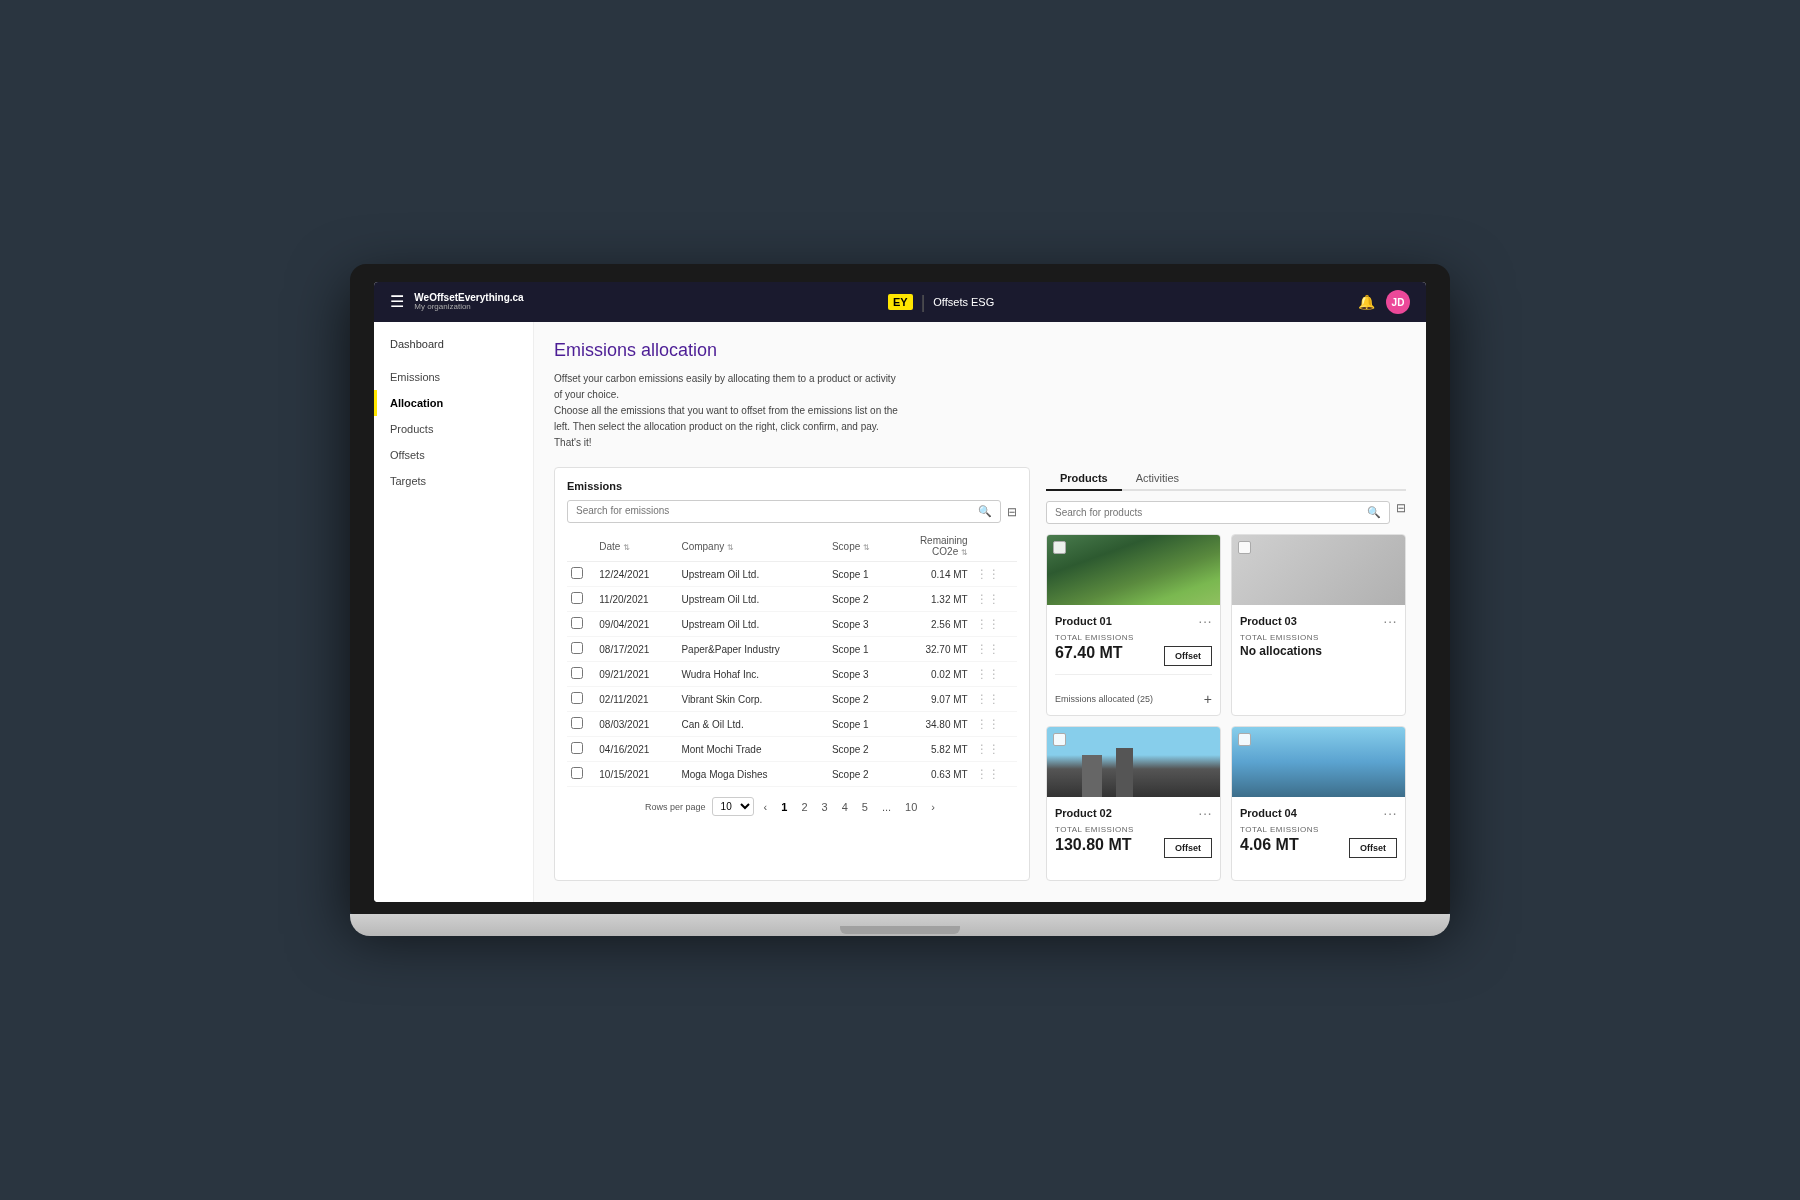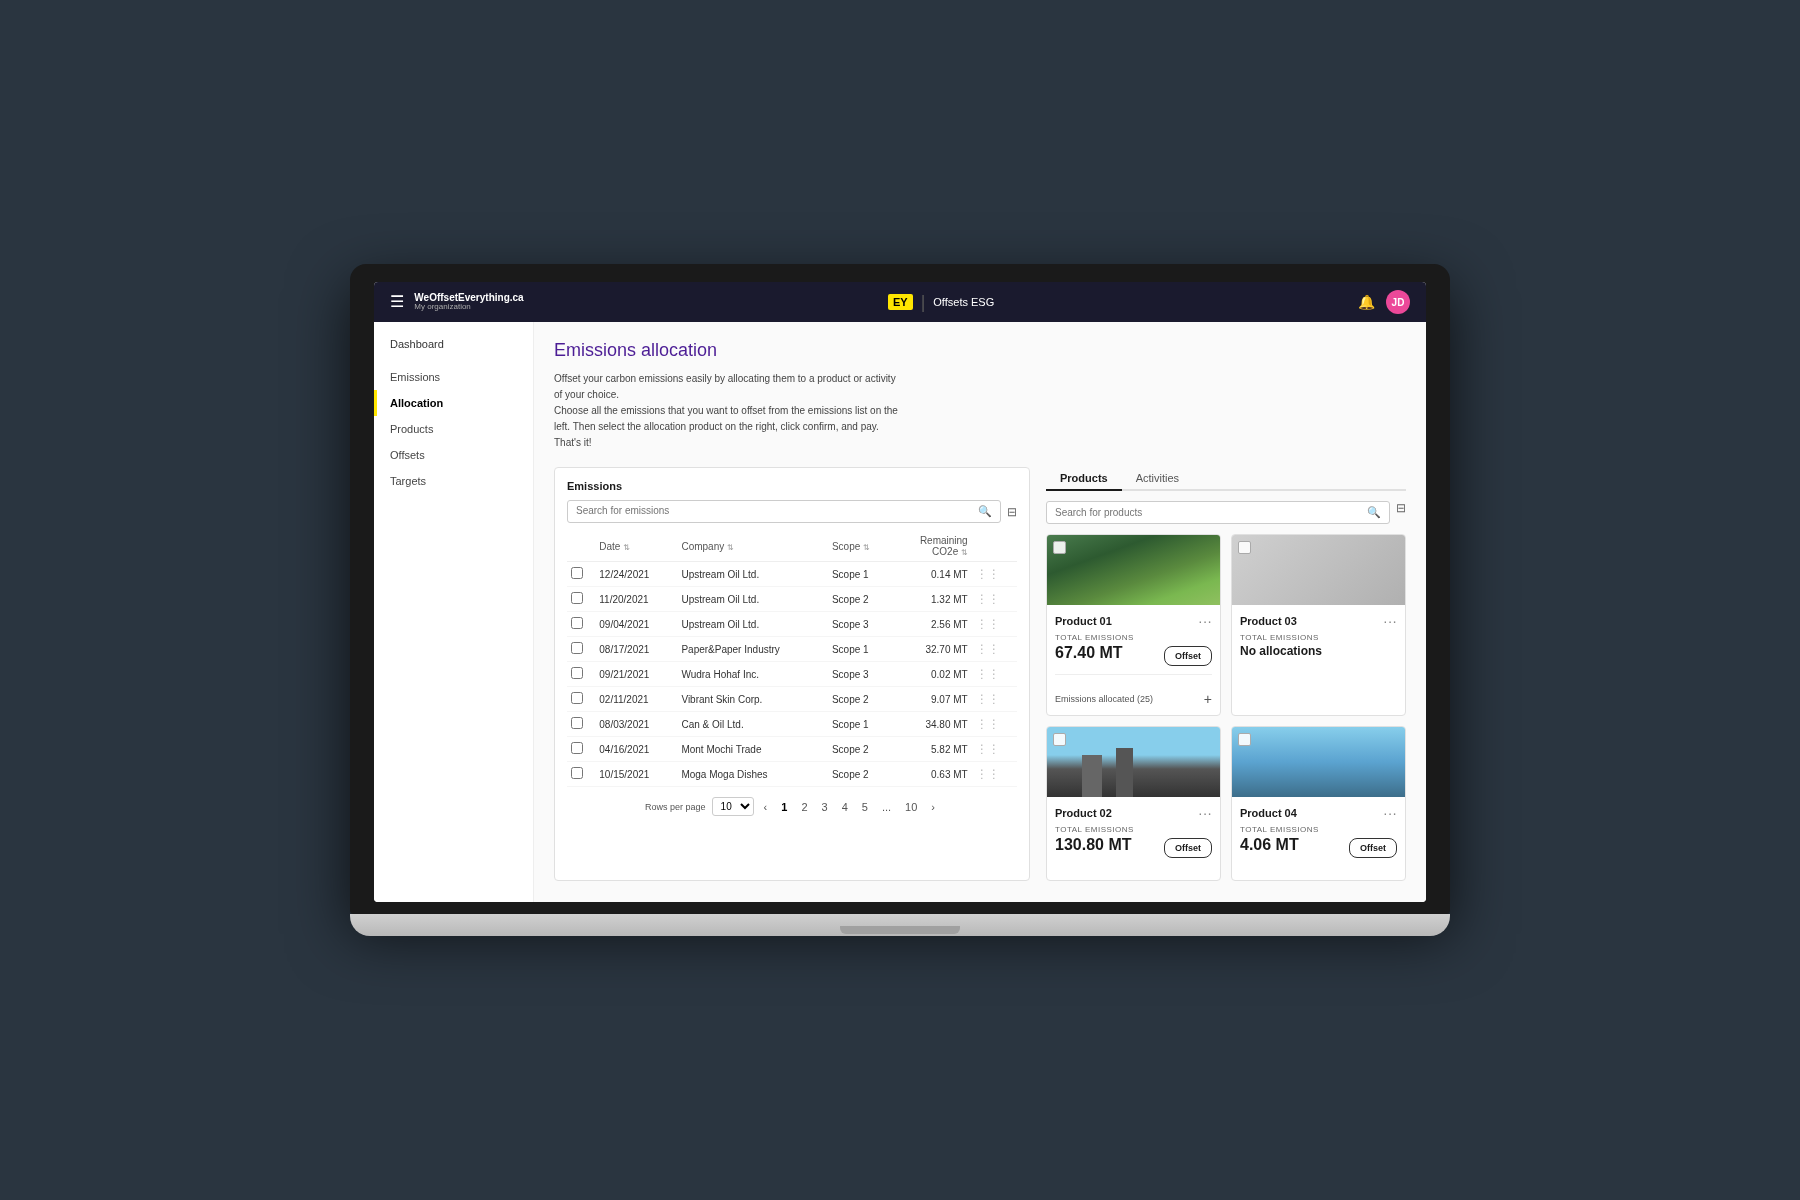--- a/index.html
+++ b/index.html
@@ -479,21 +479,21 @@
     }
     .product-card-emissions-na {
       font-size: 12px;
       font-weight: 700;
       color: #1a1a1a;
       margin-bottom: 6px;
     }
     .offset-btn {
       background: #fff;
       border: 1px solid #333;
-      border-radius: 8px;
+      border-radius: 0;
       padding: 4px 10px;
       font-size: 9px;
       font-weight: 600;
       cursor: pointer;
       color: #1a1a1a;
     }
     .allocated-row {
       display: flex;
       align-items: center;
       justify-content: space-between;

